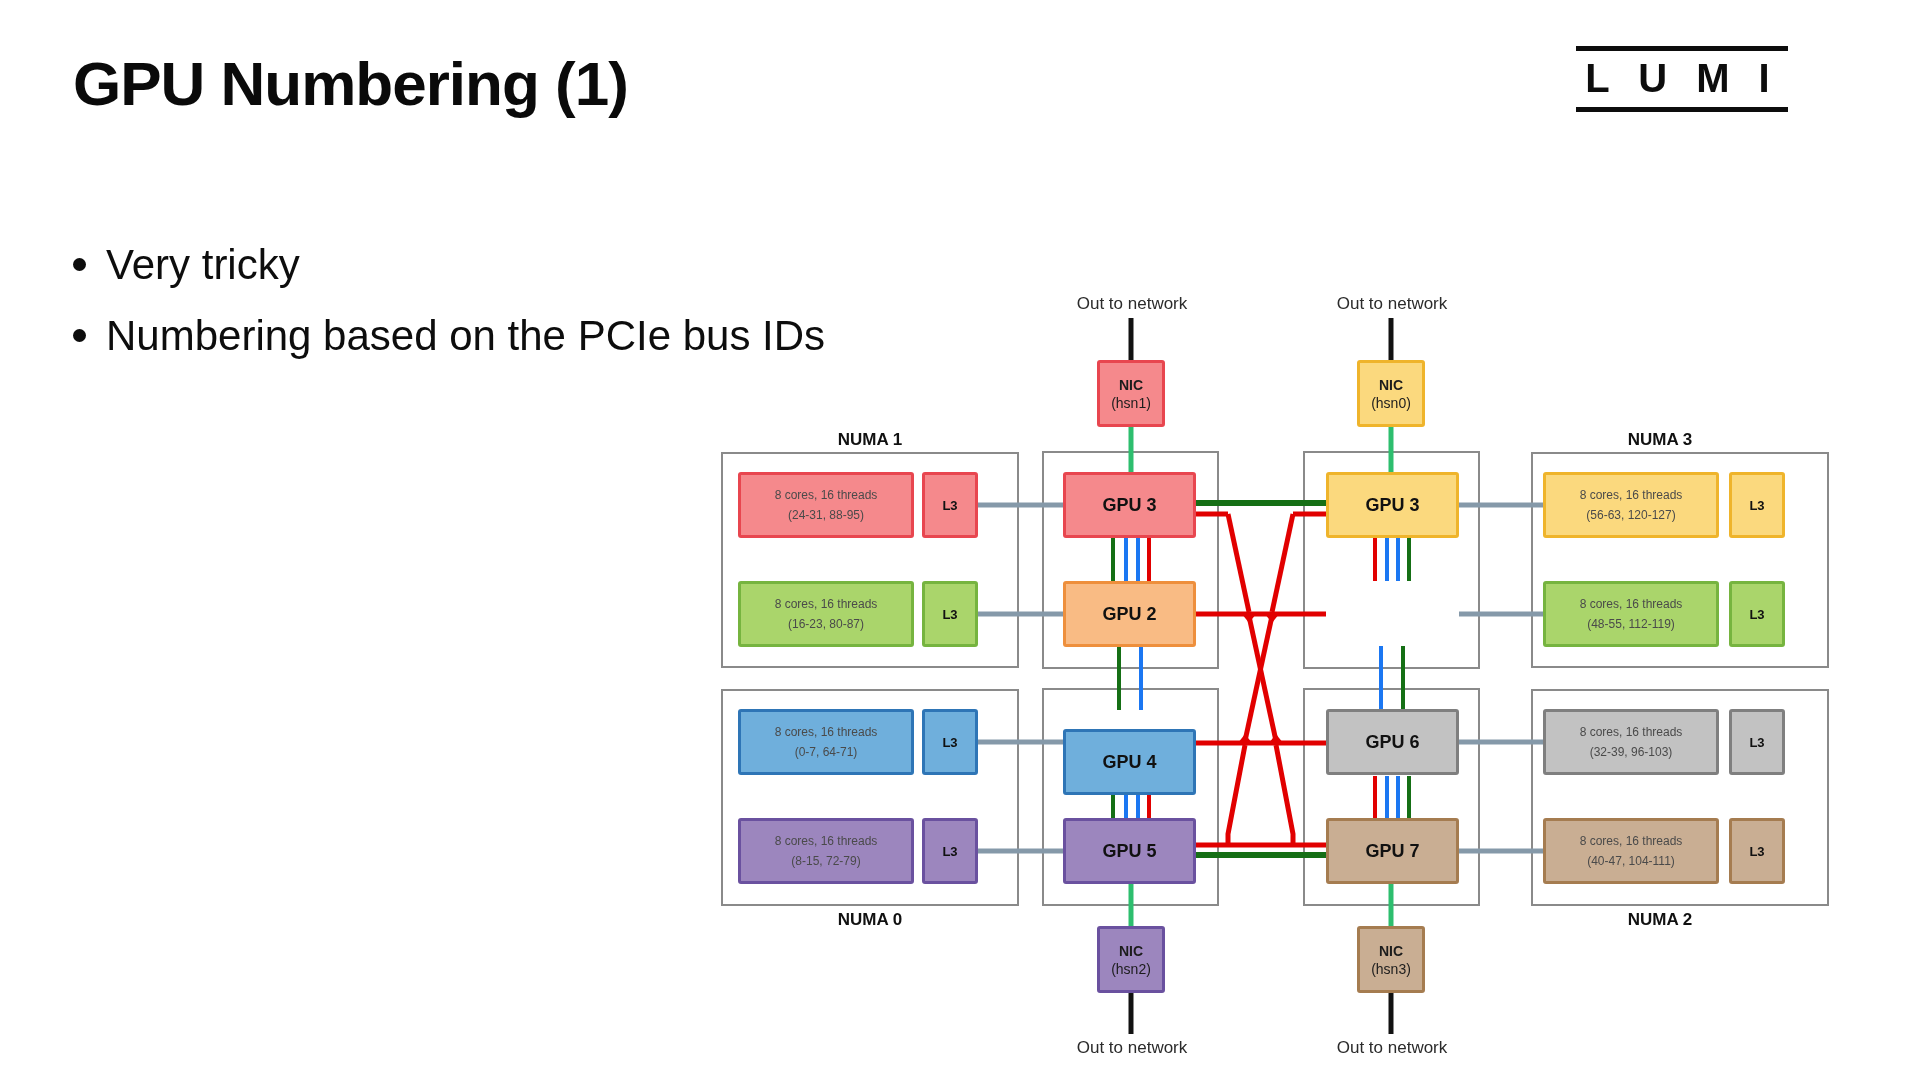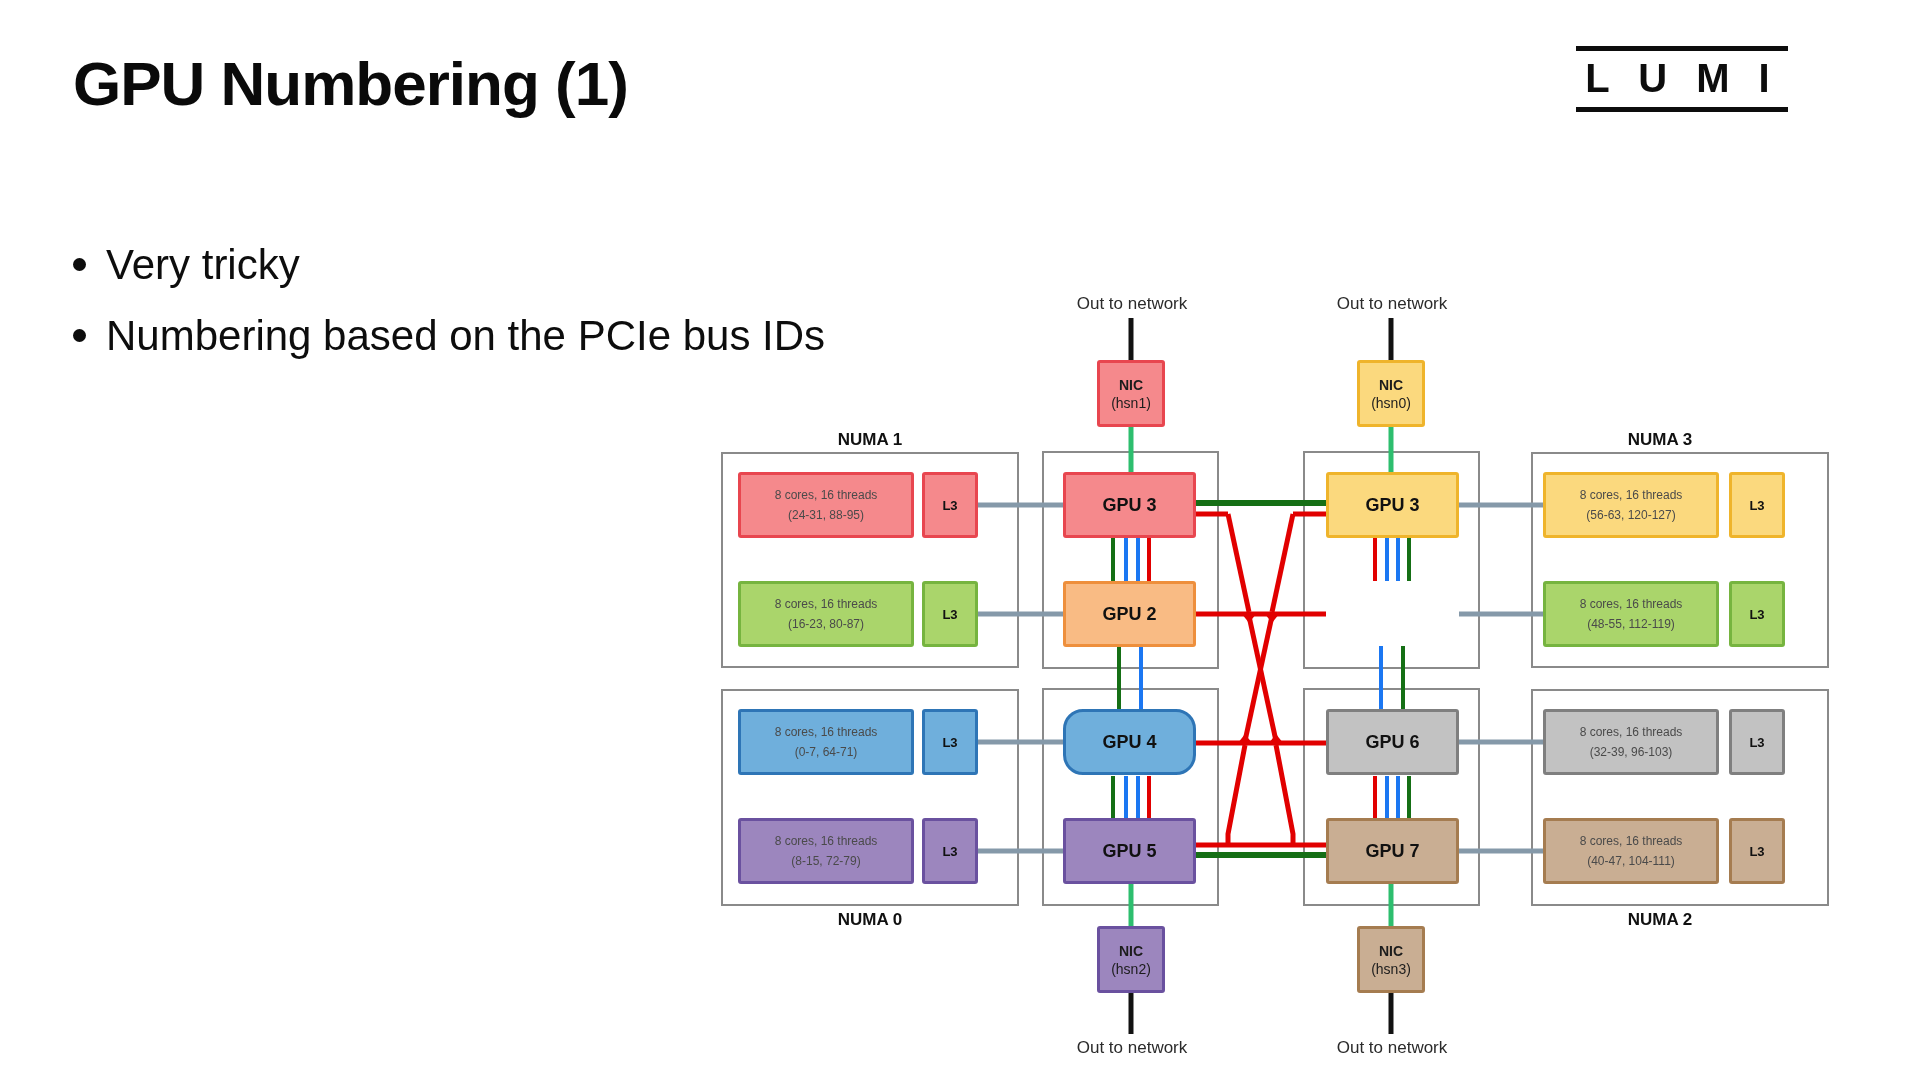--- a/index.html
+++ b/index.html
@@ -203,21 +203,21 @@
   <div class="dbox l3box c-yellow" style="left:1729px;top:472px;">L3</div>
   <div class="dbox l3box c-green" style="left:1729px;top:581px;">L3</div>
   <div class="dbox l3box c-blue" style="left:922px;top:709px;">L3</div>
   <div class="dbox l3box c-purple" style="left:922px;top:818px;">L3</div>
   <div class="dbox l3box c-gray" style="left:1729px;top:709px;">L3</div>
   <div class="dbox l3box c-tan" style="left:1729px;top:818px;">L3</div>
 
   <div class="dbox gpubox c-red" style="left:1063px;top:472px;">GPU 3</div>
   <div class="dbox gpubox c-orange" style="left:1063px;top:581px;">GPU 2</div>
   <div class="dbox gpubox c-yellow" style="left:1326px;top:472px;">GPU 3</div>
-  <div class="dbox gpubox c-blue" style="left:1063px;top:709px;border-radius:20px;">GPU 4</div>
+  <div class="dbox gpubox c-blue" style="left:1063px;top:729px;">GPU 4</div>
   <div class="dbox gpubox c-purple" style="left:1063px;top:818px;">GPU 5</div>
   <div class="dbox gpubox c-gray" style="left:1326px;top:709px;">GPU 6</div>
   <div class="dbox gpubox c-tan" style="left:1326px;top:818px;">GPU 7</div>
 
   <div class="dbox nicbox c-red" style="left:1097px;top:360px;">
     <span class="nicname">NIC</span>
     <span class="nicsub">(hsn1)</span>
   </div>
   <div class="dbox nicbox c-yellow" style="left:1357px;top:360px;">
     <span class="nicname">NIC</span>

